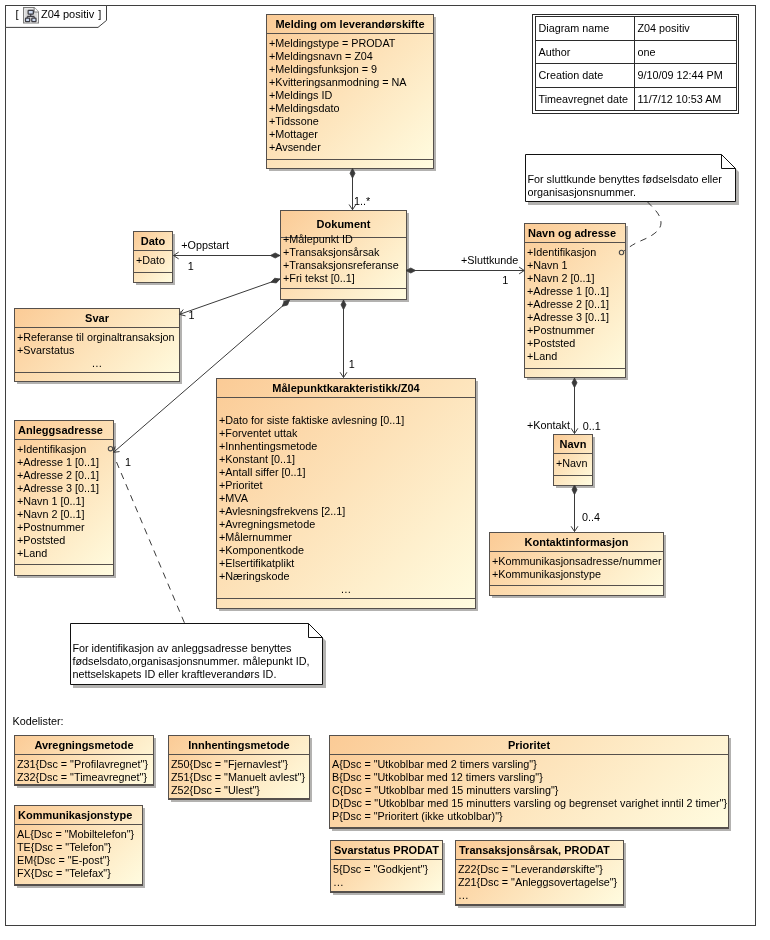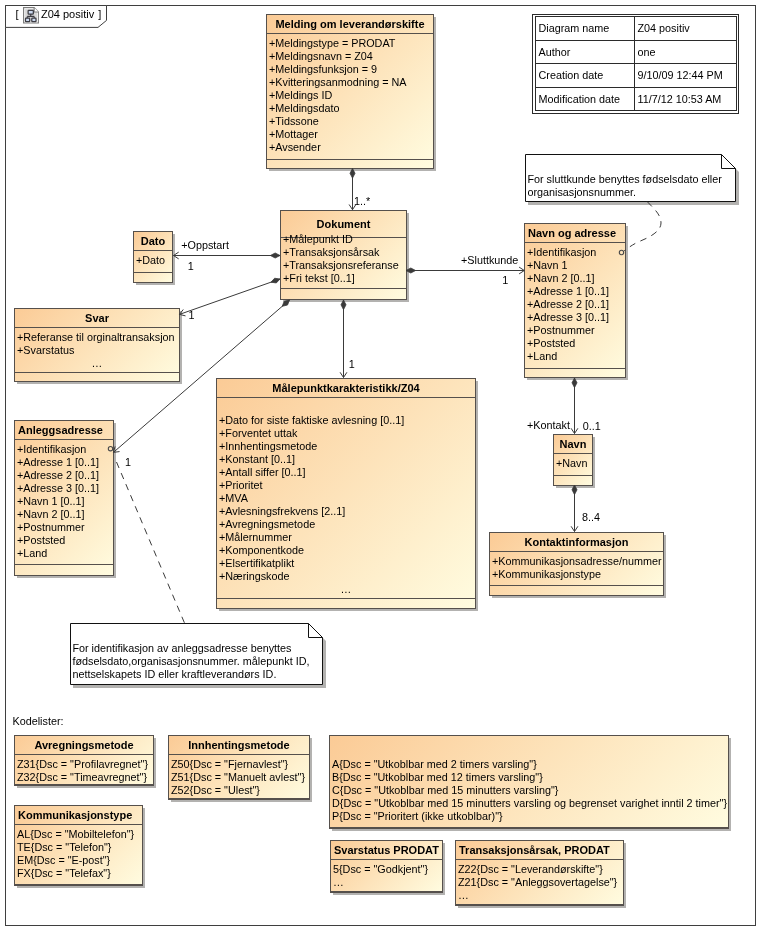--- a/index.html
+++ b/index.html
@@ -74,21 +74,21 @@
         </tr>
         <tr>
           <td style="width:95px">Author</td>
           <td>one</td>
         </tr>
         <tr>
           <td style="width:95px">Creation date</td>
           <td>9/10/09 12:44 PM</td>
         </tr>
         <tr>
-          <td style="width:95px">Modification date</td>
+          <td style="width:95px">Timeavregnet date</td>
           <td>11/7/12 10:53 AM</td>
         </tr>
       </tbody>
         </table>
     </div>
   </div>
 
   <div class="shadow" style="left:269px;top:17px;width:167px;height:154px"></div>
   <div class="cls" id="melding" style="left:266px;top:14px;width:168px;height:155px">
     <div class="hdr" style="height:19px">
@@ -250,20 +250,23 @@
       </div>
     <div class="body" style="top:19px;height:60px">
       <div class="attr" style="left:2px;top:2.6px">AL{Dsc = "Mobiltelefon"}</div>
       <div class="attr" style="left:2px;top:15.6px">TE{Dsc = "Telefon"}</div>
       <div class="attr" style="left:2px;top:28.6px">EM{Dsc = "E-post"}</div>
       <div class="attr" style="left:2px;top:41.6px">FX{Dsc = "Telefax"}</div>
     </div>
   </div>
   <div class="shadow" style="left:332px;top:738px;width:399px;height:93px"></div>
   <div class="cls" id="prioritet" style="left:329px;top:735px;width:400px;height:94px">
+    <div class="hdr" style="height:19px">
+        <span style="left:0;right:0;text-align:center">Prioritet</span>
+      </div>
     <div class="body" style="top:19px;height:73px">
       <div class="attr" style="left:2px;top:2.6px">A{Dsc = "Utkoblbar med 2 timers varsling"}</div>
       <div class="attr" style="left:2px;top:15.6px">B{Dsc = "Utkoblbar med 12 timers varsling"}</div>
       <div class="attr" style="left:2px;top:28.6px">C{Dsc = "Utkoblbar med 15 minutters varsling"}</div>
       <div class="attr" style="left:2px;top:41.6px">D{Dsc = "Utkoblbar med 15 minutters varsling og begrenset varighet inntil 2 timer"}</div>
       <div class="attr" style="left:2px;top:54.6px">P{Dsc = "Prioritert (ikke utkoblbar)"}</div>
     </div>
   </div>
   <div class="shadow" style="left:333px;top:843px;width:112px;height:52px"></div>
   <div class="cls" id="svarstatus" style="left:330px;top:840px;width:113px;height:53px">
@@ -343,15 +346,15 @@
   <div class="lab" style="left:354px;top:194.8px">1..*</div>
   <div class="lab" style="left:181.2px;top:238.9px">+Oppstart</div>
   <div class="lab" style="left:187.8px;top:259.6px">1</div>
   <div class="lab" style="left:461px;top:253.5px">+Sluttkunde</div>
   <div class="lab" style="left:502.2px;top:273.9px">1</div>
   <div class="lab" style="left:188.4px;top:309.2px">1</div>
   <div class="lab" style="left:348.7px;top:357.9px">1</div>
   <div class="lab" style="left:125px;top:455.7px">1</div>
   <div class="lab" style="left:527px;top:419.1px">+Kontakt</div>
   <div class="lab" style="left:582.7px;top:420.3px">0..1</div>
-  <div class="lab" style="left:582px;top:511.1px">8..4</div>
+  <div class="lab" style="left:582px;top:511.1px">0..4</div>
   <div class="lab" style="left:12.5px;top:714.5px">Kodelister:</div>
 </div>
 
 </body></html>

